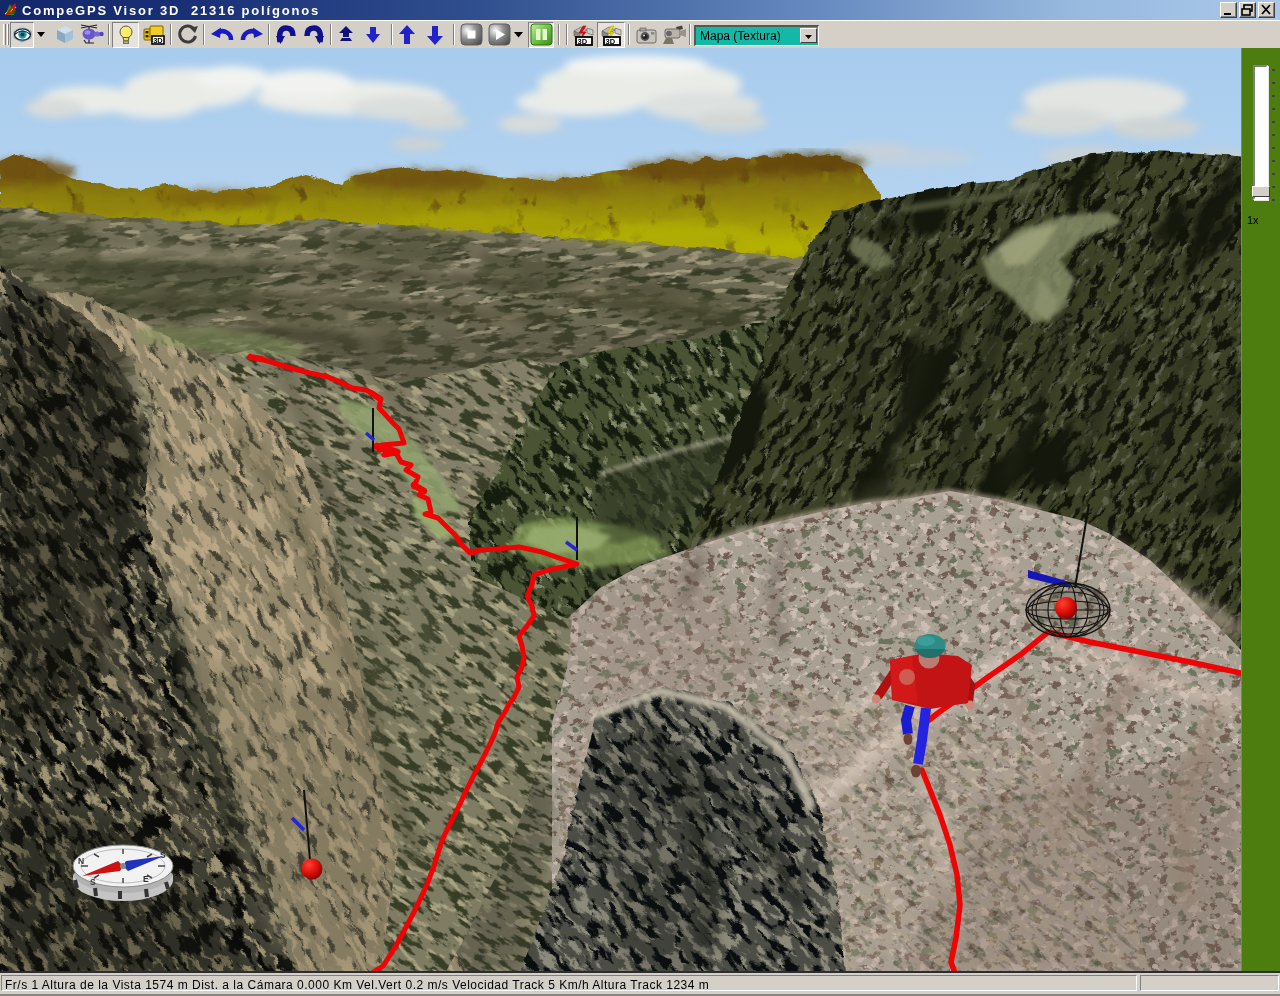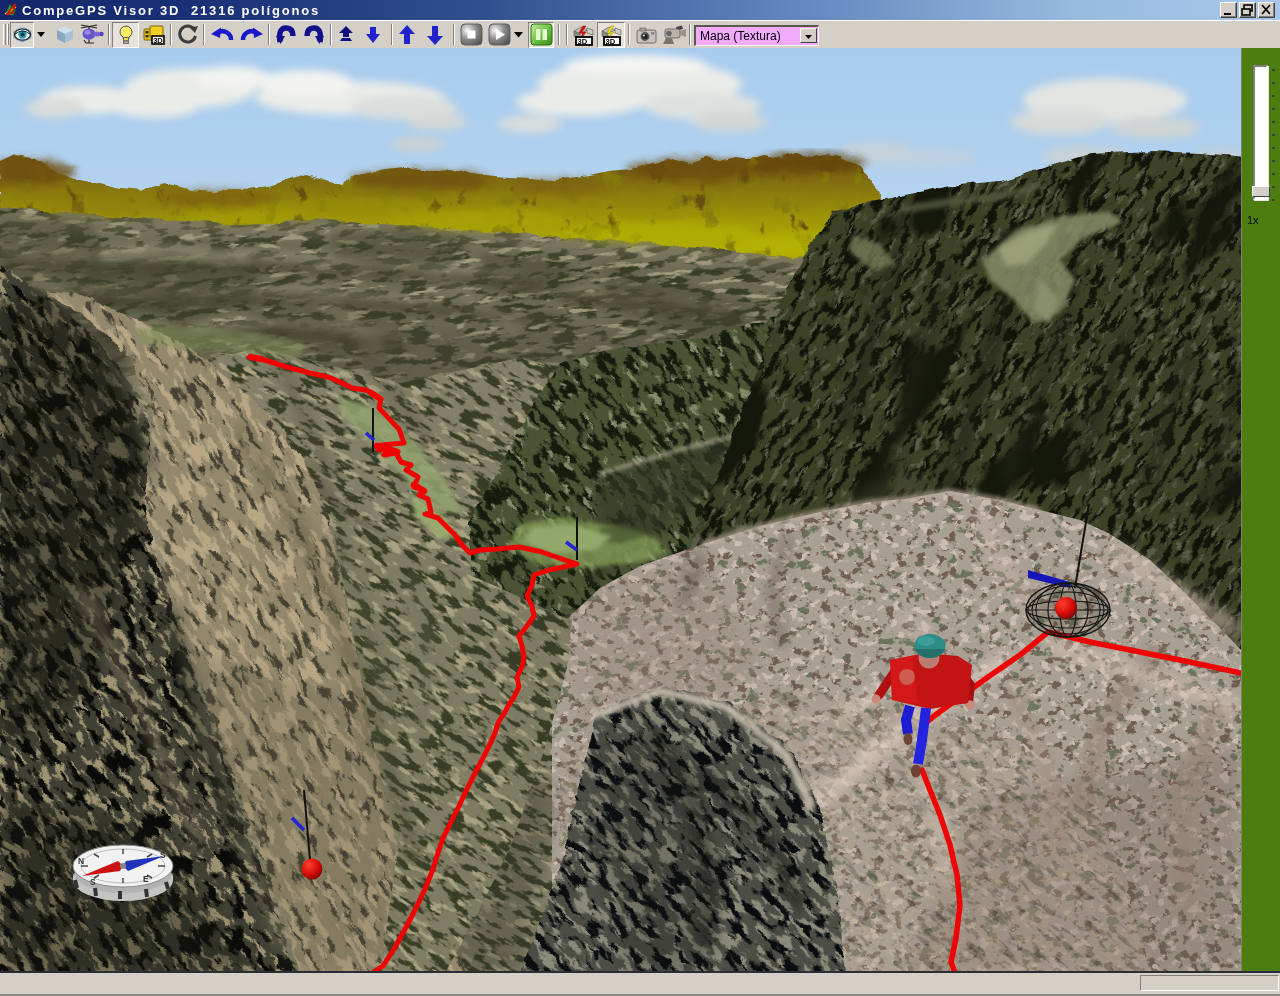--- a/index.html
+++ b/index.html
@@ -197,21 +197,21 @@
   <rect x="15" y="5" width="3.4" height="2.6" fill="#888"></rect>
 </svg>
 <svg class="ti" style="left:662px;top:4px" width="26" height="20" viewBox="0 0 26 20">
   <polygon points="14,2 20,0.5 21,4 15,5.5" fill="#444"></polygon>
   <rect x="3" y="4" width="15" height="9" rx="2" fill="#b8b4ac" stroke="#555" stroke-width="0.8"></rect>
   <polygon points="18,6 24,4 24,12 18,10" fill="#989488"></polygon>
   <circle cx="7" cy="8.5" r="2.8" fill="#666"></circle>
   <polygon points="4,13 10,13 12,19 1,19" fill="#787468"></polygon>
 </svg>
 <div class="vsep" style="left:689px"></div>
-<div style="position:absolute;left:694px;top:4px;width:125px;height:21px;background:#f0abfc;border-top:2px solid #585850;border-left:2px solid #585850;border-bottom:1px solid #f8f8f4;border-right:1px solid #f8f8f4;">
+<div style="position:absolute;left:694px;top:4px;width:125px;height:21px;background:#14b8a6;border-top:2px solid #585850;border-left:2px solid #585850;border-bottom:1px solid #f8f8f4;border-right:1px solid #f8f8f4;">
   <div style="position:absolute;left:4px;top:2px;font-size:12px;color:#000;">Mapa (Textura)</div>
   <div style="position:absolute;right:1px;top:1px;width:17px;height:15px;background:#d4d0c8;border-top:1px solid #fff;border-left:1px solid #fff;border-right:1px solid #404040;border-bottom:1px solid #404040;">
     <svg width="15" height="13">
           <polygon points="4,5 11,5 7.5,9" fill="#000"></polygon>
         </svg>
   </div>
 </div>
 
 </div>
 <div id="view">
@@ -727,15 +727,18 @@
         <rect x="2" y="107" width="3" height="2"></rect>
         <rect x="2" y="120" width="3" height="2"></rect>
         <rect x="2" y="133" width="3" height="2"></rect>
       </g>
   </svg>
   <div id="sliderthumb"></div>
   <div id="onex">1x</div>
 </div>
 <div id="statusbar">
   <div id="sbtopdark"></div>
+  <div class="sbpanel" style="left:1px; width:1136px;">
+      <div id="sbtext">Fr/s 1 Altura de la Vista 1574 m Dist. a la Cámara 0.000 Km Vel.Vert 0.2 m/s Velocidad Track 5 Km/h Altura Track 1234 m</div>
+    </div>
   <div class="sbpanel" style="left:1140px; width:139px;"></div>
   <div id="sbbottom"></div>
 </div>
 
 </body></html>

